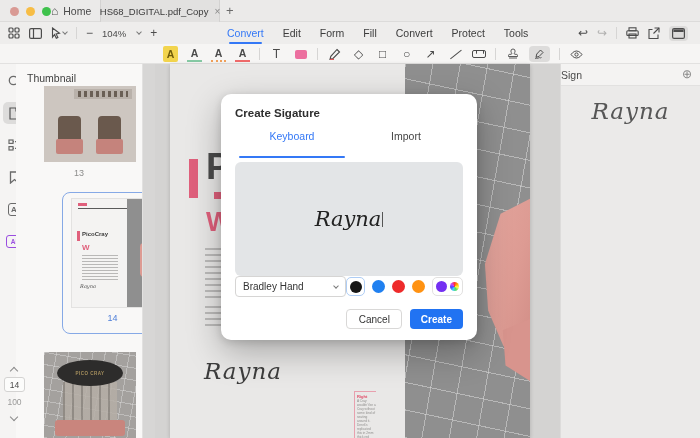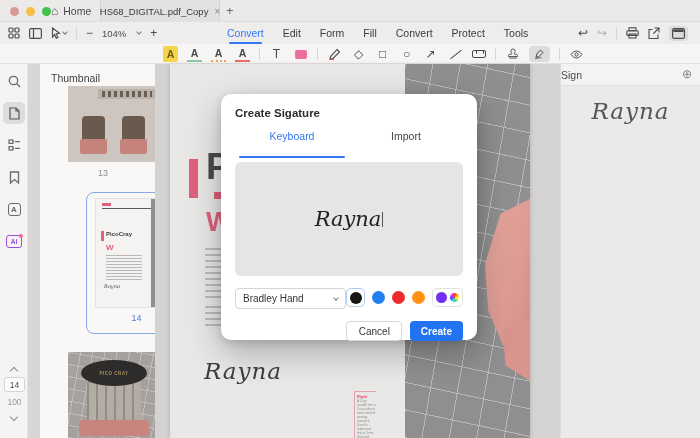--- a/index.html
+++ b/index.html
@@ -59,21 +59,21 @@
   .rail-ic{position:absolute;left:3px;width:22px;height:22px;display:flex;align-items:center;justify-content:center;color:#6a6a6a;}
   .rail-ic.sel{background:#dddcdb;border-radius:5px;}
   .abox{width:13px;height:13px;border:1.2px solid #6a6a6a;border-radius:3px;font-size:8px;font-weight:bold;display:flex;align-items:center;justify-content:center;color:#6a6a6a;}
   .aibox{width:16px;height:13px;border:1.2px solid #9a4de0;border-radius:3px;font-size:6.5px;font-weight:bold;display:flex;align-items:center;justify-content:center;color:#9a4de0;position:relative;}
   .aibox::after{content:"";position:absolute;right:-2px;top:-2px;width:4px;height:4px;border-radius:50%;background:#ef6a8a;}
   
   .pager-chev{position:absolute;width:6px;height:6px;border-right:1.4px solid #8a8a8a;border-bottom:1.4px solid #8a8a8a;z-index:30;}
   .pager-box{position:absolute;left:4px;top:377px;width:21px;height:15px;background:#fcfcfb;border:1px solid #d4d3d2;border-radius:3px;display:flex;align-items:center;justify-content:center;font-size:8.5px;color:#4a4a4a;z-index:30;}
   .pager-total{position:absolute;left:4px;top:397px;width:21px;text-align:center;font-size:8.5px;color:#9a9a99;z-index:30;}
   
-  .thumbpanel{position:absolute;left:40px;top:64px;width:127px;height:374px;background:#f9f8f7;border-right:1px solid #e2e1e0;overflow:hidden;}
+  .thumbpanel{position:absolute;left:16px;top:64px;width:127px;height:374px;background:#f9f8f7;border-right:1px solid #e2e1e0;overflow:hidden;}
   .tp-title{position:absolute;left:11px;top:8px;font-size:10.5px;color:#3e3e3e;}
   .thumb13{position:absolute;left:28px;top:22px;width:92px;height:76px;background:#cdc6c0;overflow:hidden;}
   .t13strip{position:absolute;left:30px;top:3px;width:58px;height:10px;background:#b9b1aa;}
   .t13dots{position:absolute;left:34px;top:5px;width:50px;height:6px;background:repeating-linear-gradient(90deg,#6a5f55 0 3px,transparent 3px 6px);}
   .figbase{position:absolute;bottom:8px;width:27px;height:15px;background:#c5837c;border-radius:2px;}
   .figbody{position:absolute;bottom:20px;width:23px;height:26px;background:#6a594d;border-radius:4px 4px 2px 2px;}
   .tlabel{position:absolute;width:100%;text-align:center;font-size:9px;color:#8d8d8c;}
   .sel-frame{position:absolute;left:46px;top:128px;width:101px;height:142px;border:1.5px solid #86a9e6;border-radius:8px;}
   .thumb14{position:absolute;left:9px;top:6px;width:81px;height:108px;background:#f4f3f2;overflow:hidden;box-shadow:0 0 0 1px #e3e2e1;}
   .t14line{position:absolute;left:6px;top:9px;width:69px;height:1px;background:#5a5a5a;}
@@ -118,21 +118,21 @@
   
   .dialog{position:absolute;left:221px;top:94px;width:256px;height:246px;background:#ffffff;border-radius:10px;box-shadow:0 12px 34px rgba(0,0,0,.28),0 2px 8px rgba(0,0,0,.14);z-index:50;padding:13px 14px;}
   .dlg-title{font-size:11.5px;font-weight:bold;color:#2e2e2e;}
   .dlg-tabs{display:flex;margin-top:11px;}
   .dlg-tab{flex:1;text-align:center;font-size:10.5px;color:#454545;padding-bottom:16px;position:relative;}
   .dlg-tab.active{color:#3478f6;}
   .dlg-tab.active::after{content:"";position:absolute;left:4px;right:4px;bottom:0;height:2px;background:#3478f6;border-radius:1px;}
   .preview{margin-top:4px;height:114px;background:#e3e5e7;border-radius:6px;display:flex;align-items:center;justify-content:center;}
   .preview .ptxt{font-size:21px;color:#222;}
   .caret-bar{display:inline-block;width:1px;height:15px;background:#555;margin-left:1px;vertical-align:-2px;}
-  .ctrl-row{margin-top:12px;display:flex;align-items:flex-start;}
+  .ctrl-row{display:flex;align-items:center;}
   .fontsel{width:120px;height:21px;border:1px solid #d6d5d4;border-radius:4px;display:flex;align-items:center;padding:0 7px;font-size:10px;color:#333;background:#fff;}
   .fontsel .chev{margin-left:auto;}
   .swatches{margin-left:auto;display:flex;align-items:center;gap:7px;}
   .dot{border-radius:50%;display:inline-block;}
   .swatch-sel{width:19px;height:19px;border:1.5px solid #aecdf5;border-radius:5px;background:#fff;display:flex;align-items:center;justify-content:center;}
   .dot.black{width:12px;height:12px;background:#161616;}
   .dot.blue{width:13px;height:13px;background:#2080f0;}
   .dot.red{width:13px;height:13px;background:#ee2b2b;}
   .dot.orange{width:13px;height:13px;background:#ff9212;}
   .swatch-group{width:31px;height:19px;border:1px solid #e2e1e0;border-radius:5px;background:#fff;display:flex;align-items:center;justify-content:center;gap:3px;}

